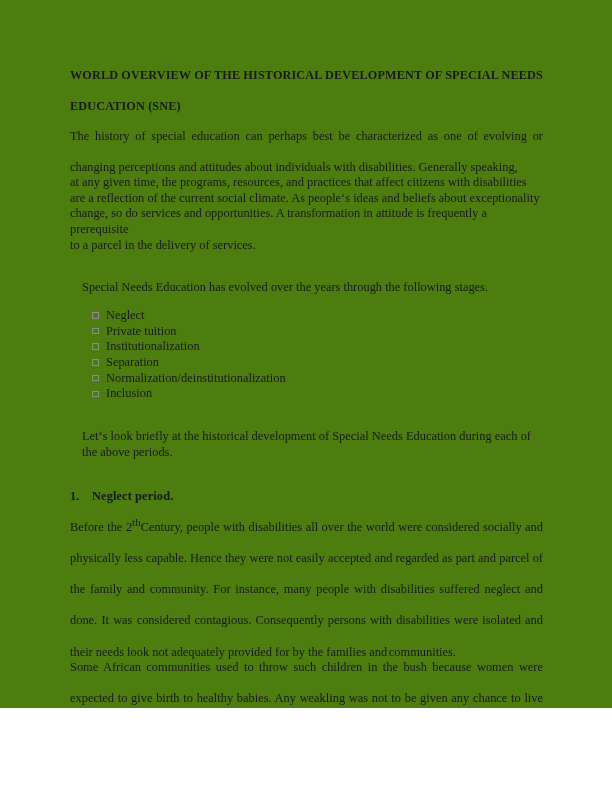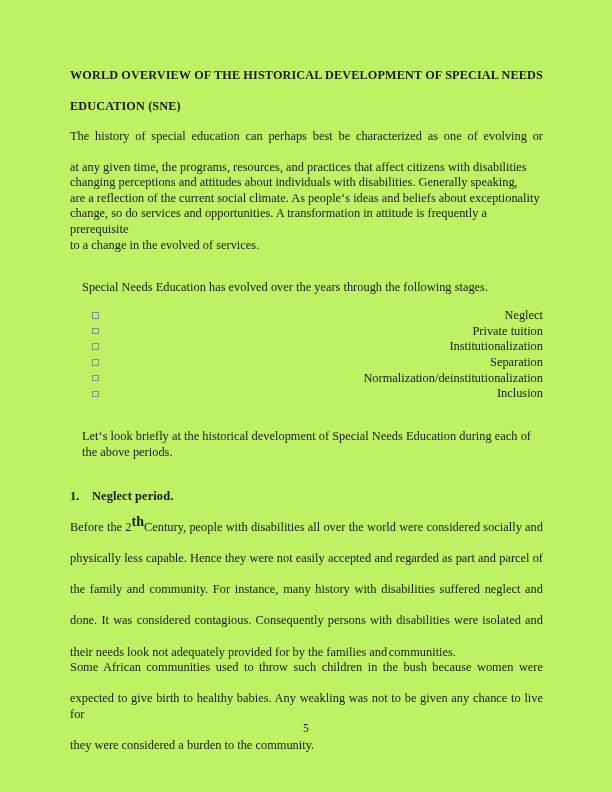--- a/index.html
+++ b/index.html
@@ -7,22 +7,22 @@
     padding: 0;
     background: #ffffff;
   }
   body {
     font-family: "Liberation Serif", "DejaVu Serif", serif;
     color: #1a1a1a;
   }
   .page {
     position: relative;
     width: 612px;
-    height: 792px;
-    background: #bef264;
+    height: 708px;
+    background: #4d7c0f;
     box-sizing: border-box;
     overflow: hidden;
   }
   .content {
     position: absolute;
     left: 70px;
     top: 68px;
     width: 473px;
   }
   .doc-title {
@@ -76,21 +76,20 @@
     display: block;
     text-align: left;
   }
   .gap-md { height: 15px; }
   .gap-lg { height: 17px; }
 
   ul.stages {
     list-style: none;
     margin: 1px 0 0 0;
     padding: 0;
-    text-align: right;
   }
   ul.stages li {
     font-size: 12.4px;
     line-height: 15.7px;
     padding-left: 36px;
     position: relative;
   }
   ul.stages li .box {
     position: absolute;
     left: 22px;
@@ -107,24 +106,23 @@
     padding-left: 22px;
     position: relative;
     letter-spacing: 0.1px;
   }
   .section-head .num {
     position: absolute;
     left: 0;
     top: 0;
   }
   sup.ord {
-    font-size: 14px;
+    font-size: 11px;
     vertical-align: super;
     line-height: 0;
-    font-weight: bold;
   }
   .narrow-sp { display: inline-block; width: 1.6px; }
   .page-number {
     position: absolute;
     left: 0;
     right: 0;
     top: 722px;
     text-align: center;
     font-size: 11.6px;
     line-height: 14px;
@@ -136,25 +134,25 @@
 <div class="page">
   <div class="content">
 
     <h1 class="doc-title">
       <span class="t-line1">WORLD OVERVIEW OF THE HISTORICAL DEVELOPMENT OF SPECIAL NEEDS</span>
       <span class="t-line2">EDUCATION (SNE)</span>
     </h1>
 
     <div class="para-jblock">
       <span class="jline">The history of special education can perhaps best be characterized as one of evolving or</span>
+      <span class="nline">changing perceptions and attitudes about individuals with disabilities. Generally speaking,</span>
       <span class="nline">at any given time, the programs, resources, and practices that affect citizens with disabilities</span>
-      <span class="nline">changing perceptions and attitudes about individuals with disabilities. Generally speaking,</span>
       <span class="nline">are a reflection of the current social climate. As people‘s ideas and beliefs about exceptionality</span>
       <span class="nline">change, so do services and opportunities. A transformation in attitude is frequently a prerequisite</span>
-      <span class="nline">to a change in the evolved of services.</span>
+      <span class="nline">to a parcel in the delivery of services.</span>
     </div>
 
     <div class="gap-md"></div>
 
     <p class="para">Special Needs Education has evolved over the years through the following stages.</p>
 
     <ul class="stages">
       <li>
         <span class="box"></span>
         <span>Neglect</span>
@@ -190,21 +188,21 @@
     <div class="section-head">
       <span class="num">1.</span>
       <span>Neglect period.</span>
     </div>
 
     <div class="gap-md"></div>
 
     <div class="para-jblock">
       <span class="jline"><span>Before the 2</span><sup class="ord">th</sup><span>Century, people with disabilities all over the world were considered socially and</span></span>
       <span class="jline">physically less capable. Hence they were not easily accepted and regarded as part and parcel of</span>
-      <span class="jline">the family and community. For instance, many history with disabilities suffered neglect and</span>
+      <span class="jline">the family and community. For instance, many people with disabilities suffered neglect and</span>
       <span class="jline">done. It was considered contagious. Consequently persons with disabilities were isolated and</span>
       <span class="nline"><span>their needs look not adequately provided for by the families and</span><span class="narrow-sp"></span><span>communities.</span></span>
     </div>
 
     <div class="para-jblock">
       <span class="jline">Some African communities used to throw such children in the bush because women were</span>
       <span class="jline">expected to give birth to healthy babies. Any weakling was not to be given any chance to live for</span>
       <span class="nline">they were considered a burden to the community.</span>
     </div>
 

